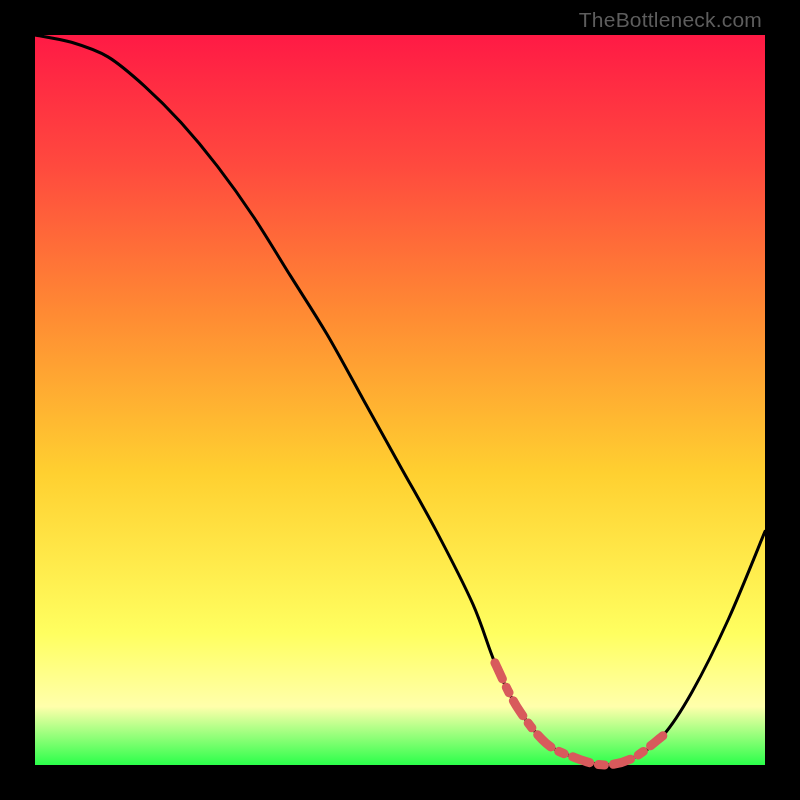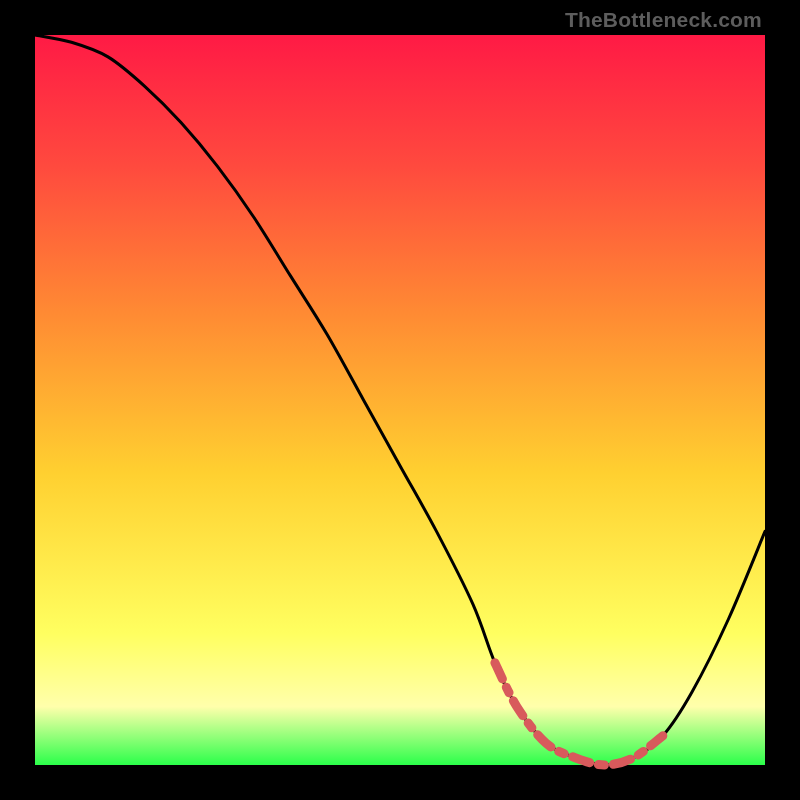--- a/index.html
+++ b/index.html
@@ -25,21 +25,21 @@
       #ffff60 82%,
       #ffffab 92%,
       #2bff4a 100%);
   }
   .attribution {
     position: absolute;
     top: 8px;
     right: 38px;
     color: #5d5d5d;
     font-size: 21px;
-    font-weight: 700;
+    font-weight: 400;
     letter-spacing: 0.2px;
   }
   svg.curve {
     position: absolute;
     left: 0;
     top: 0;
   }
 </style>
 </head>
 <body>

